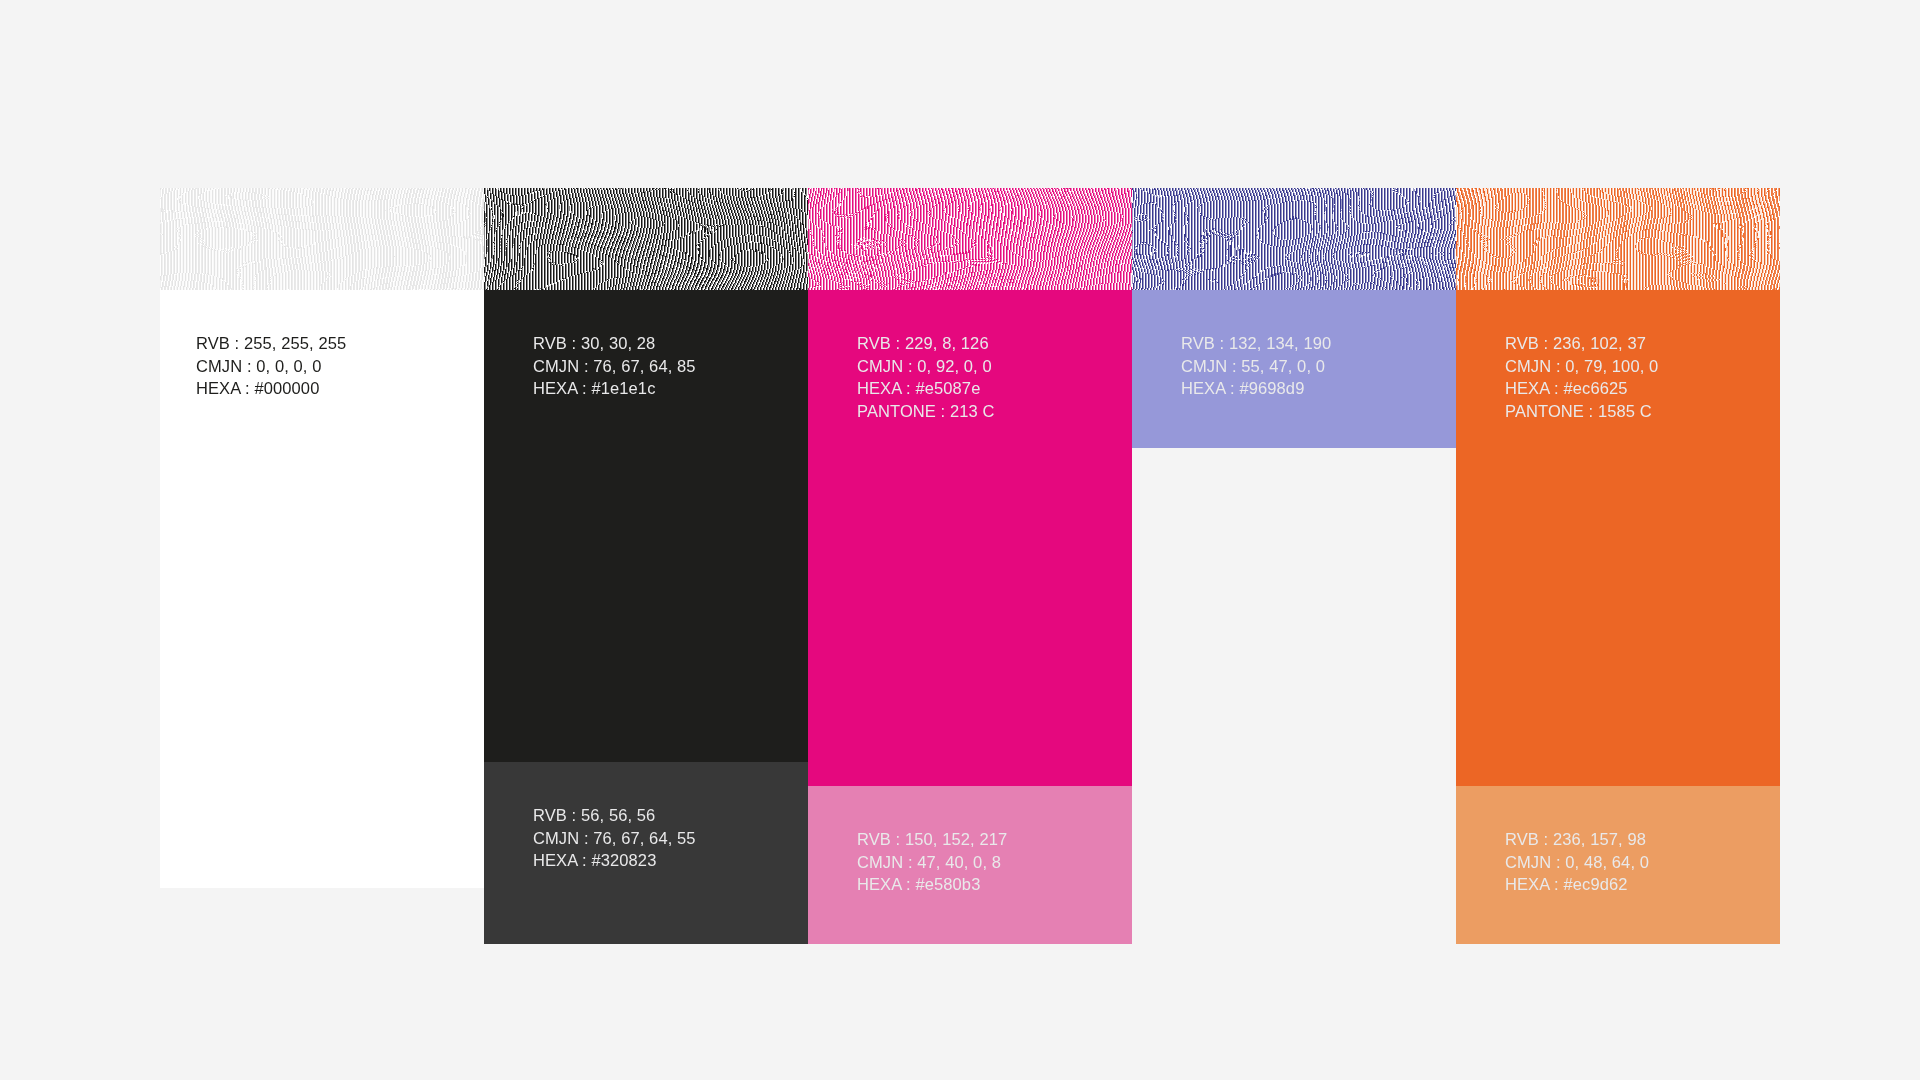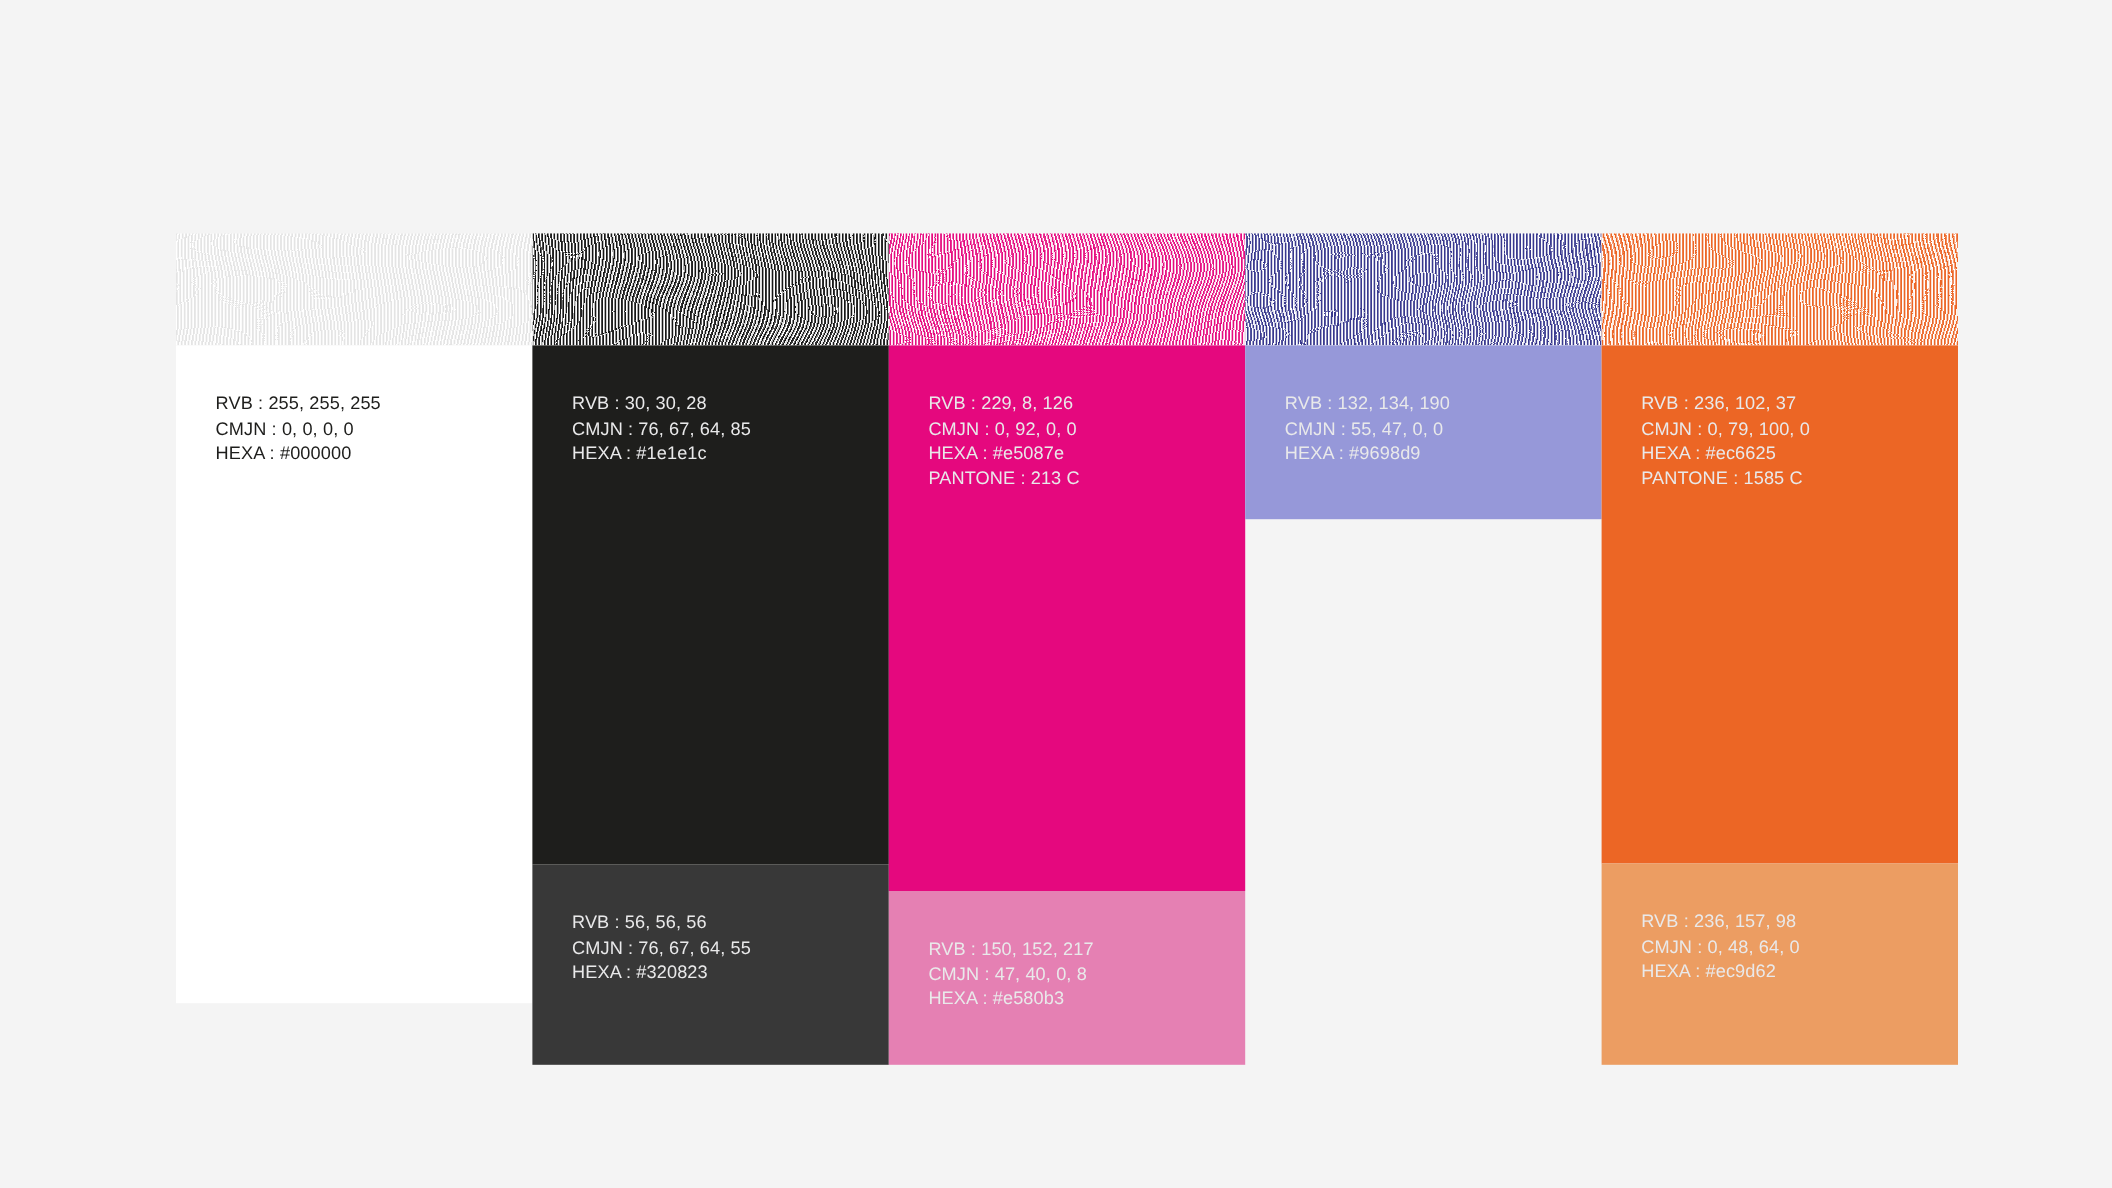--- a/index.html
+++ b/index.html
@@ -16,21 +16,21 @@
     position: relative;
     width: 1920px;
     height: 1080px;
     background: #f4f4f4;
   }
 
   
   .palette {
     position: absolute;
     left: 160px;
-    top: 212px;
+    top: 188px;
     width: 1620px;
     height: 756px;
     display: flex;
     flex-direction: row;
     align-items: flex-start;
   }
 
   .swatch-col {
     position: relative;
     display: flex;
@@ -72,21 +72,21 @@
     padding: 0;
     list-style: none;
     font-size: 16.5px;
     line-height: 22.6px;
     letter-spacing: 0.1px;
     white-space: nowrap;
   }
   .spec-list li { margin: 0; padding: 0; }
 
   .dark-text  { color: #1e1e1c; }
-  .muted-light { color: #e9e9ea; }
+  .muted-light { color: #e9e9ea; margin-left: 13px; }
 </style>
 </head>
 <body>
 
 <div id="stage">
 
   <div class="palette">
 
     <div class="swatch-col" style="width:324px;">
 
@@ -245,21 +245,21 @@
 
       <div class="color-body" style="background:#ec6625;">
         <ul class="spec-list muted-light">
           <li>RVB : 236, 102, 37</li>
           <li>CMJN : 0, 79, 100, 0</li>
           <li>HEXA : #ec6625</li>
           <li>PANTONE : 1585 C</li>
         </ul>
       </div>
 
-      <div class="tint-body" style="background:#ec9d62; height:183px;">
+      <div class="tint-body" style="background:#ec9d62; height:158px;">
         <ul class="spec-list muted-light">
           <li>RVB : 236, 157, 98</li>
           <li>CMJN : 0, 48, 64, 0</li>
           <li>HEXA : #ec9d62</li>
         </ul>
       </div>
     </div>
 
   </div>
 </div>

